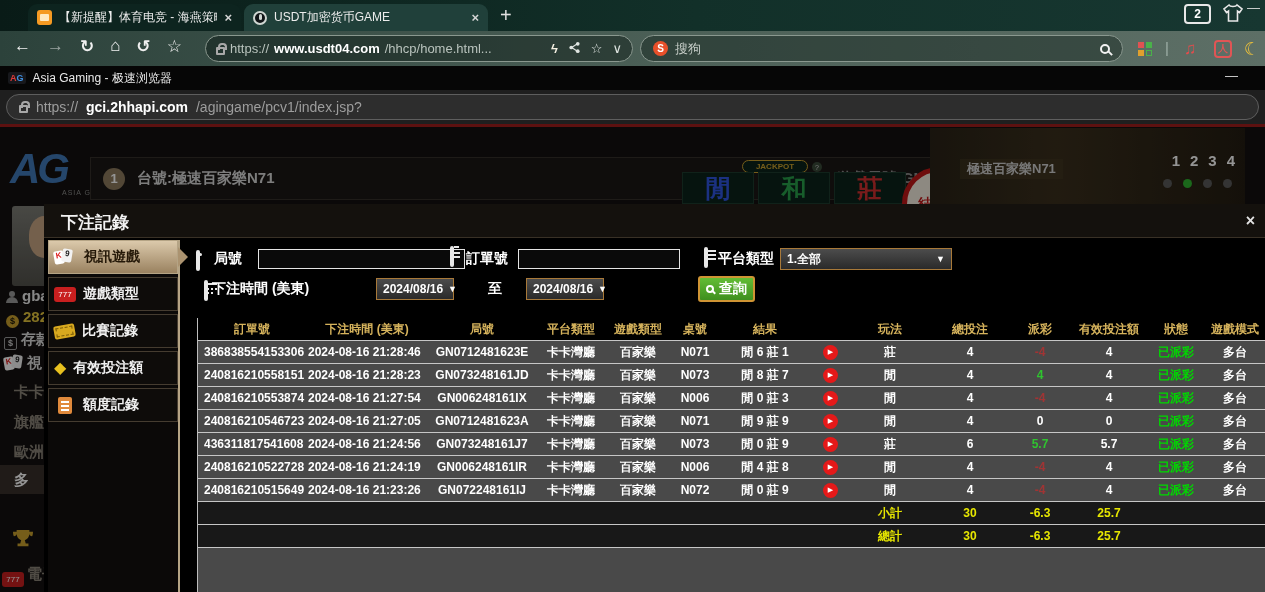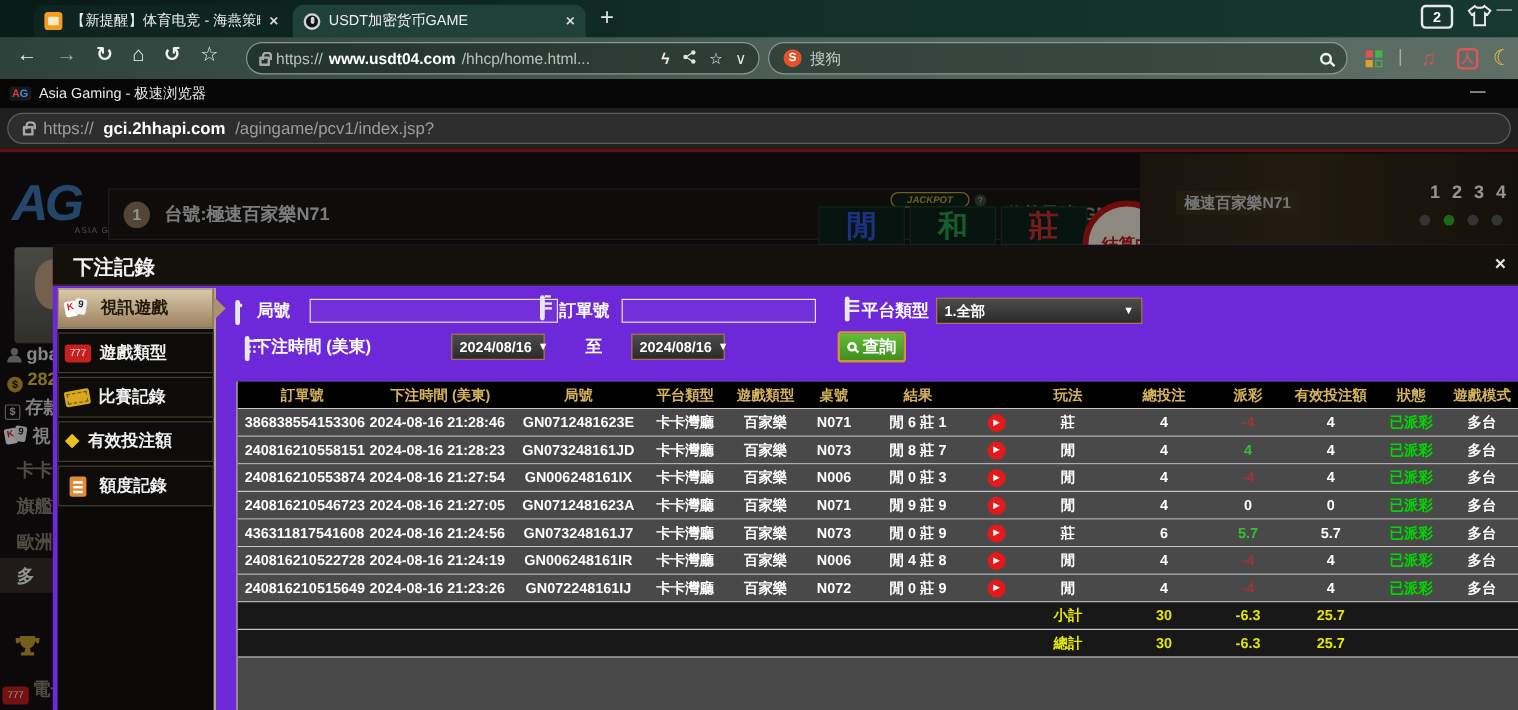--- a/index.html
+++ b/index.html
@@ -63,45 +63,45 @@
 .gbg{position:absolute;top:127px;left:0;width:100%;height:465px;background:#141110}
 .aglogo{position:absolute;left:10px;top:18px;font-size:42px;font-weight:bold;font-style:italic;color:#4179b8;letter-spacing:-3px}
 .aglogo-sub{position:absolute;left:62px;top:62px;font-size:7px;color:#8a8a8a;letter-spacing:1px}
 .ghead{position:absolute;left:90px;top:30px;width:940px;height:43px;background:#1b1815;border:1px solid #35302a;display:flex;align-items:center;padding:0 12px;gap:12px}
 .seat1{width:22px;height:22px;border-radius:50%;background:#8d7a5e;color:#fff;font-weight:bold;font-size:13px;display:flex;align-items:center;justify-content:center}
 .gtable-label{color:#d8d8d8;font-weight:bold;font-size:15px}
 .ground-label{margin-left:auto;color:#8f8f8f;font-weight:bold;font-size:15px}
 .betspots{position:absolute;left:682px;top:45px;display:flex;gap:4px}
 .bp{width:72px;height:32px;background:#0c241a;border:1px solid #1d3b2d;display:flex;align-items:center;justify-content:center;font-size:25px;font-weight:bold}
 .bp-player{color:#2f55e0}.bp-tie{color:#28a04a}.bp-banker{color:#d03030}
-.jp{position:absolute;left:742px;top:33px;width:66px;height:13px;border:1px solid #caa12e;border-radius:7px;color:#caa12e;font-size:8px;font-weight:bold;font-style:italic;display:flex;align-items:center;justify-content:center;background:#0c241a;gap:3px}
+.jp{position:absolute;left:742px;top:33px;width:66px;height:13px;border:1px solid #caa12e;border-radius:7px;color:#caa12e;font-size:8px;font-weight:bold;display:flex;align-items:center;justify-content:center;background:#0c241a;gap:3px}
 .jp-q{position:absolute;left:812px;top:35px;width:10px;height:10px;border-radius:50%;background:#3a4a3a;color:#cfcfcf;font-size:7px;display:flex;align-items:center;justify-content:center}
 .settle{position:absolute;left:902px;top:40px;width:74px;height:74px;border-radius:50%;background:#f3ecdf;border:5px solid #c01818;display:flex;align-items:center;justify-content:center;color:#c01818;font-weight:bold;font-size:14px}
-.video{position:absolute;left:950px;top:1px;width:315px;height:77px;background:linear-gradient(90deg,#2a2317,#3a2f1d 40%,#241d12);overflow:hidden}
+.video{position:absolute;left:930px;top:1px;width:315px;height:77px;background:linear-gradient(90deg,#2a2317,#3a2f1d 40%,#241d12);overflow:hidden}
 .vlabel{position:absolute;left:30px;top:31px;color:#cfcfcf;font-size:13px;font-weight:bold;background:rgba(70,58,34,.55);padding:1px 7px}
 .cams{position:absolute;right:10px;top:24px;display:flex;gap:10px;color:#fff;font-weight:bold;font-size:15px}
 .camdots{position:absolute;right:13px;top:51px;display:flex;gap:11px}
 .dot{width:9px;height:9px;border-radius:50%;background:#5a5a5a}
 .dot.on{background:#2fb32f}
 .avatar{position:absolute;left:12px;top:79px;width:68px;height:80px;background:linear-gradient(180deg,#7d7d76,#53524c);border-radius:3px}
 .avatar::after{content:"";position:absolute;left:17px;top:10px;width:34px;height:42px;border-radius:45%;background:#c9a684}
 .lnav{position:absolute;color:#8a8378;font-weight:bold;font-size:15px}
 .ic-person{width:12px;height:12px;position:relative;display:inline-block;vertical-align:-2px;margin-right:4px}
 .ic-person::before{content:"";position:absolute;left:3px;top:0;width:6px;height:6px;border-radius:50%;background:#9a9a9a}
 .ic-person::after{content:"";position:absolute;left:0;top:6px;width:12px;height:6px;border-radius:6px 6px 0 0;background:#9a9a9a}
 .ic-dollar{display:inline-flex;width:13px;height:13px;border-radius:50%;background:#caa12e;color:#1a1509;font-size:9px;font-weight:bold;align-items:center;justify-content:center;vertical-align:-2px;margin-right:4px}
 .ic-dep{display:inline-flex;width:13px;height:13px;border:1px solid #999;border-radius:2px;color:#ccc;font-size:9px;align-items:center;justify-content:center;vertical-align:-2px;margin-right:4px}
 .minicards{display:inline-block;width:20px;height:16px;position:relative;vertical-align:-3px;margin-right:3px}
 .minicards::before{content:"K";position:absolute;left:0;top:2px;width:10px;height:13px;background:#fff;border-radius:2px;color:#d22;font-size:8px;font-weight:bold;text-align:center;transform:rotate(-10deg)}
 .minicards::after{content:"9";position:absolute;left:8px;top:0;width:10px;height:13px;background:#f2f2f2;border-radius:2px;color:#222;font-size:8px;font-weight:bold;text-align:center;transform:rotate(9deg)}
 .multi-hl{position:absolute;left:0;top:338px;width:106px;height:29px;background:#37302a}
 .dim{position:absolute;top:127px;left:0;width:100%;height:465px;background:rgba(0,0,0,.42)}
 
 
-.modal{position:absolute;left:44px;top:204px;width:1221px;height:388px;background:#6d28d9;z-index:5}
+.modal{position:absolute;left:44px;top:204px;width:1221px;height:388px;background:#000000;z-index:5}
 .mtitlebar{position:absolute;top:0;left:0;width:100%;height:34px;background:#14110d;border-bottom:1px solid #393126}
 .mtitle{position:absolute;left:17px;top:7px;color:#f2f2f2;font-size:17px;font-weight:bold}
 .mclose{position:absolute;right:10px;top:8px;color:#e3e3e3;font-size:16px;font-weight:bold}
 .msidebar{position:absolute;left:4px;top:36px;width:132px;height:352px;background:#0b0908;border-right:2px solid #b5a485}
 .sitem{position:relative;height:34px;margin-bottom:3px;border:1px solid #453c30;display:flex;align-items:center;gap:7px;padding:0 5px;background:#0e0c0a}
 .slabel{color:#f0f0f0;font-weight:bold;font-size:14px;white-space:nowrap}
 .sitem.active{background:linear-gradient(180deg,#dbc9ab,#9a8260);border-color:#b5a485;z-index:2}
 .sitem.active .slabel{color:#241808}
 .sitem.active::after{content:"";position:absolute;right:-11px;top:50%;transform:translateY(-50%);border:10px solid transparent;border-left:10px solid #ab9370;border-right:0}
 

